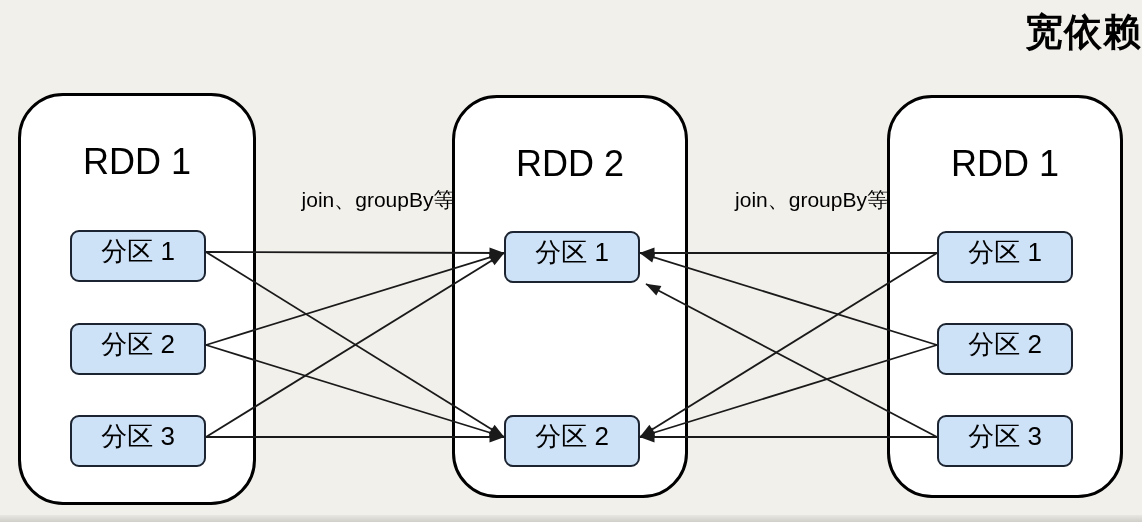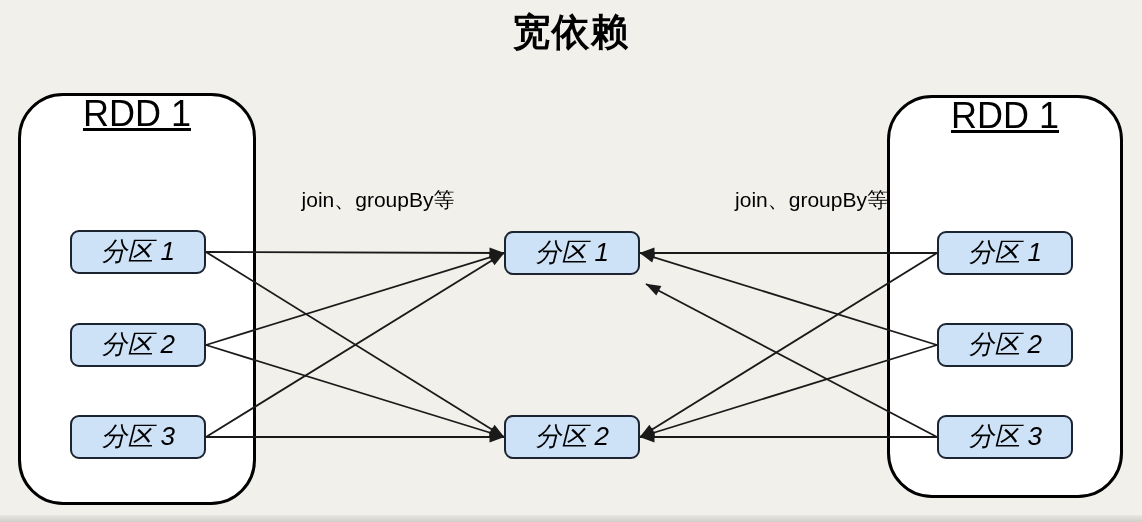--- a/index.html
+++ b/index.html
@@ -9,55 +9,54 @@
     height: 522px;
     background: #f2f0eb;
     overflow: hidden;
     font-family: "Liberation Sans", sans-serif;
     color: #000;
   }
   .title {
     position: absolute;
     top: 8px; left: 0;
     width: 100%;
-    text-align: center;
+    text-align: right;
     font-size: 38px;
     font-weight: bold;
     line-height: 48px;
     letter-spacing: 1px;
   }
   .rdd-box {
     position: absolute;
     box-sizing: border-box;
     background: #ffffff;
     border: 3.5px solid #000000;
     border-radius: 45px;
   }
   .pos-rdd-left  { left: 18px;  top: 93px; width: 238px; height: 412px; }
   .pos-rdd-mid   { left: 452px; top: 95px; width: 236px; height: 403px; }
   .pos-rdd-right { left: 887px; top: 95px; width: 236px; height: 403px; }
   .rdd-label {
+    padding-top: 48px;
     text-align: center;
     font-size: 36px;
     line-height: 36px;
     font-weight: normal;
-    text-decoration: underline;
   }
   .partition {
     position: absolute;
     box-sizing: border-box;
-    width: 136px; height: 44px;
+    width: 136px; height: 52px;
     background: #cde1f7;
     border: 2.5px solid #1b2430;
     border-radius: 9px;
     text-align: center;
     font-size: 26px;
     line-height: 39px;
     z-index: 3;
-    font-style: italic;
   }
   .pos-left-p1  { left: 70px;  top: 230px; }
   .pos-left-p2  { left: 70px;  top: 323px; }
   .pos-left-p3  { left: 70px;  top: 415px; }
   .pos-mid-p1   { left: 504px; top: 231px; }
   .pos-mid-p2   { left: 504px; top: 415px; }
   .pos-right-p1 { left: 937px; top: 231px; }
   .pos-right-p2 { left: 937px; top: 323px; }
   .pos-right-p3 { left: 937px; top: 415px; }
   .edge-label {
@@ -90,20 +89,23 @@
 </head>
 <body>
 
 <div class="canvas">
 
   <div class="title">宽依赖</div>
 
   <div class="rdd-box pos-rdd-left">
     <div class="rdd-label">RDD 1</div>
   </div>
+  <div class="rdd-box pos-rdd-mid">
+    <div class="rdd-label">RDD 2</div>
+  </div>
   <div class="rdd-box pos-rdd-right">
     <div class="rdd-label">RDD 1</div>
   </div>
 
   <div class="partition pos-left-p1">分区 1</div>
   <div class="partition pos-left-p2">分区 2</div>
   <div class="partition pos-left-p3">分区 3</div>
   <div class="partition pos-mid-p1">分区 1</div>
   <div class="partition pos-mid-p2">分区 2</div>
   <div class="partition pos-right-p1">分区 1</div>

